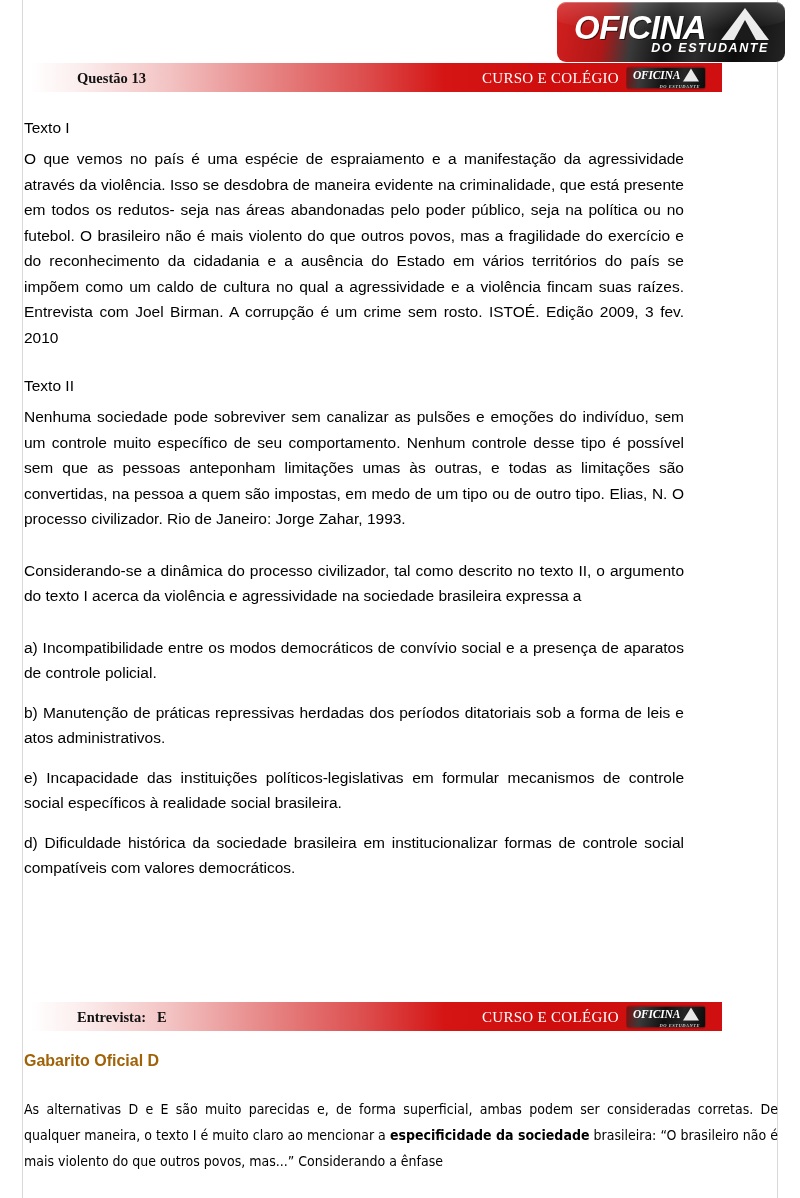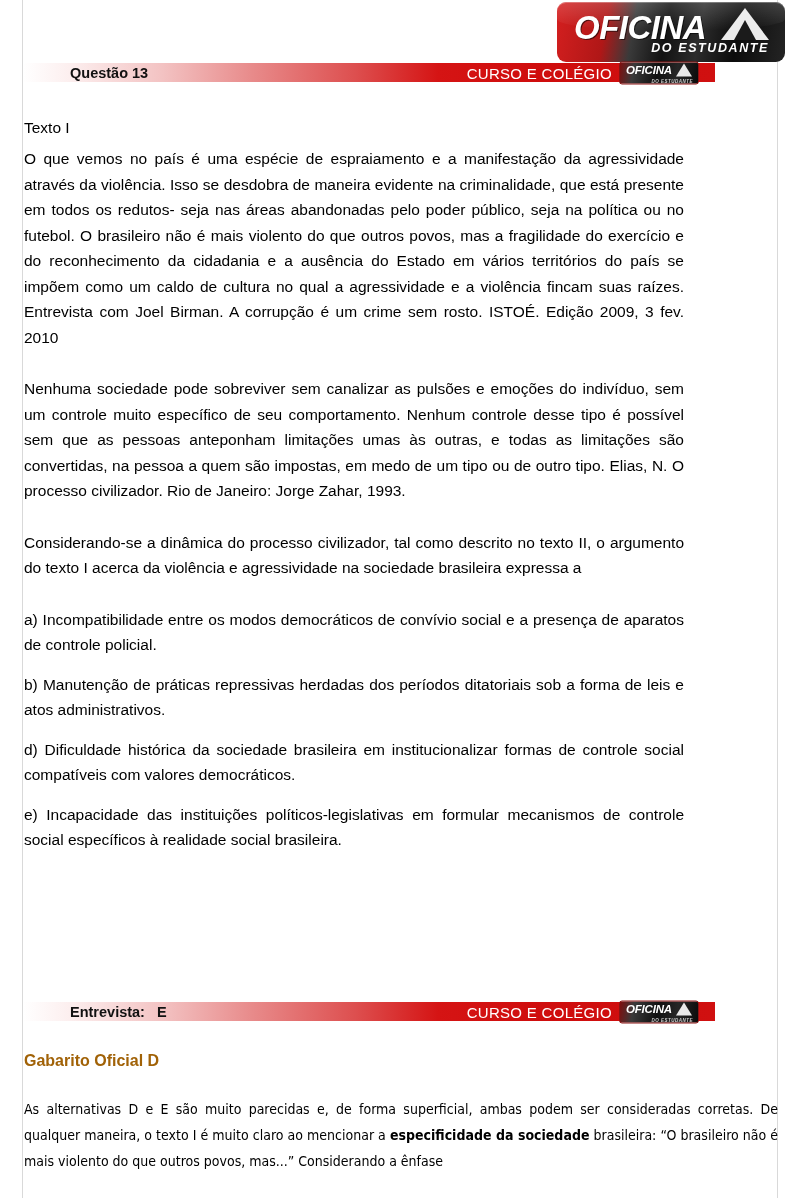--- a/index.html
+++ b/index.html
@@ -93,32 +93,33 @@
     top: 18px;
     width: 0; height: 0;
     border-left: 11px solid transparent;
     border-right: 11px solid transparent;
     border-bottom: 20px solid #1b1b1b;
   }
 
   
   .red-bar {
     position: absolute;
-    left: 23px;
+    left: 30px;
     width: 692px;
-    height: 19px;
+    height: 29px;
     background: linear-gradient(90deg,
       #ffffff 0%,
       #fceeee 7%,
       #f3c3c3 20%,
       #e88b8b 33%,
       #dd4f4f 48%,
       #d51414 60%,
       #cf0d0d 75%,
       #d01010 100%);
+    font-family: Liberation Serif, serif;
   }
   .red-bar.header { top: 63px; }
   .red-bar.answer { top: 1002px; }
 
   .bar-left-label {
     position: absolute;
     top: 50%;
     transform: translateY(-50%);
     left: 47px;
     font-size: 14.5px;
@@ -241,28 +242,29 @@
     <span class="barrow"></span>
     <span class="bw">OFICINA</span>
     <span class="bs">DO ESTUDANTE</span>
   </div>
 </div>
 
 <div class="content">
   <p class="label-line">Texto I</p>
   <p class="para">O que vemos no país é uma espécie de espraiamento e a manifestação da agressividade através da violência. Isso se desdobra de maneira evidente na criminalidade, que está presente em todos os redutos- seja nas áreas abandonadas pelo poder público, seja na política ou no futebol. O brasileiro não é mais violento do que outros povos, mas a fragilidade do exercício e do reconhecimento da cidadania e a ausência do Estado em vários territórios do país se impõem como um caldo de cultura no qual a agressividade e a violência fincam suas raízes. Entrevista com Joel Birman. A corrupção é um crime sem rosto. ISTOÉ. Edição 2009, 3 fev. 2010</p>
   <div class="spacer-12"></div>
+  <p class="label-line">Texto II</p>
   <p class="para">Nenhuma sociedade pode sobreviver sem canalizar as pulsões e emoções do indivíduo, sem um controle muito específico de seu comportamento. Nenhum controle desse tipo é possível sem que as pessoas anteponham limitações umas às outras, e todas as limitações são convertidas, na pessoa a quem são impostas, em medo de um tipo ou de outro tipo. Elias, N. O processo civilizador. Rio de Janeiro: Jorge Zahar, 1993.</p>
   <div class="spacer-12"></div>
   <p class="para">Considerando-se a dinâmica do processo civilizador, tal como descrito no texto II, o argumento do texto I acerca da violência e agressividade na sociedade brasileira expressa a</p>
   <div class="spacer-12"></div>
   <p class="para">a) Incompatibilidade entre os modos democráticos de convívio social e a presença de aparatos de controle policial.</p>
   <p class="para">b) Manutenção de práticas repressivas herdadas dos períodos ditatoriais sob a forma de leis e atos administrativos.</p>
+  <p class="para">e) Incapacidade das instituições políticos-legislativas em formular mecanismos de controle social específicos à realidade social brasileira.</p>
   <p class="para">d) Dificuldade histórica da sociedade brasileira em institucionalizar formas de controle social compatíveis com valores democráticos.</p>
-  <p class="para">e) Incapacidade das instituições políticos-legislativas em formular mecanismos de controle social específicos à realidade social brasileira.</p>
 </div>
 
 <div class="red-bar answer">
   <div class="bar-left-label">Entrevista:   E</div>
   <div class="bar-right-label">CURSO E COLÉGIO</div>
   <div class="bar-badge">
     <span class="barrow"></span>
     <span class="bw">OFICINA</span>
     <span class="bs">DO ESTUDANTE</span>
   </div>

